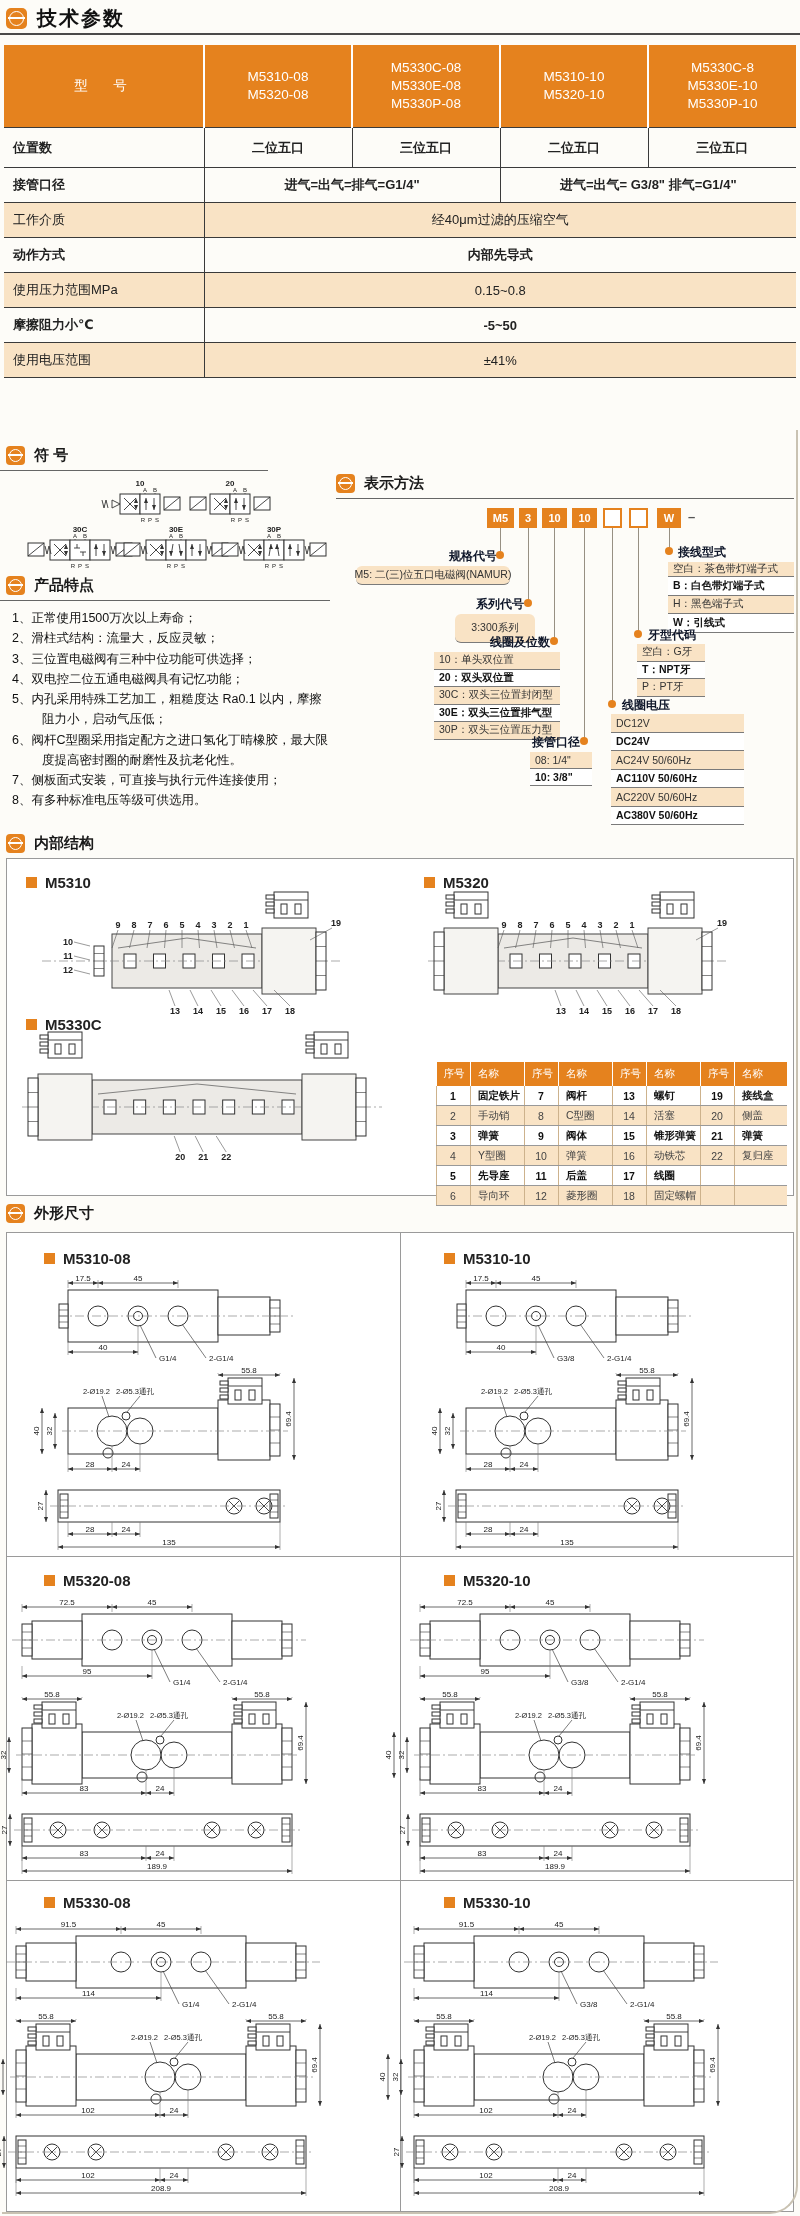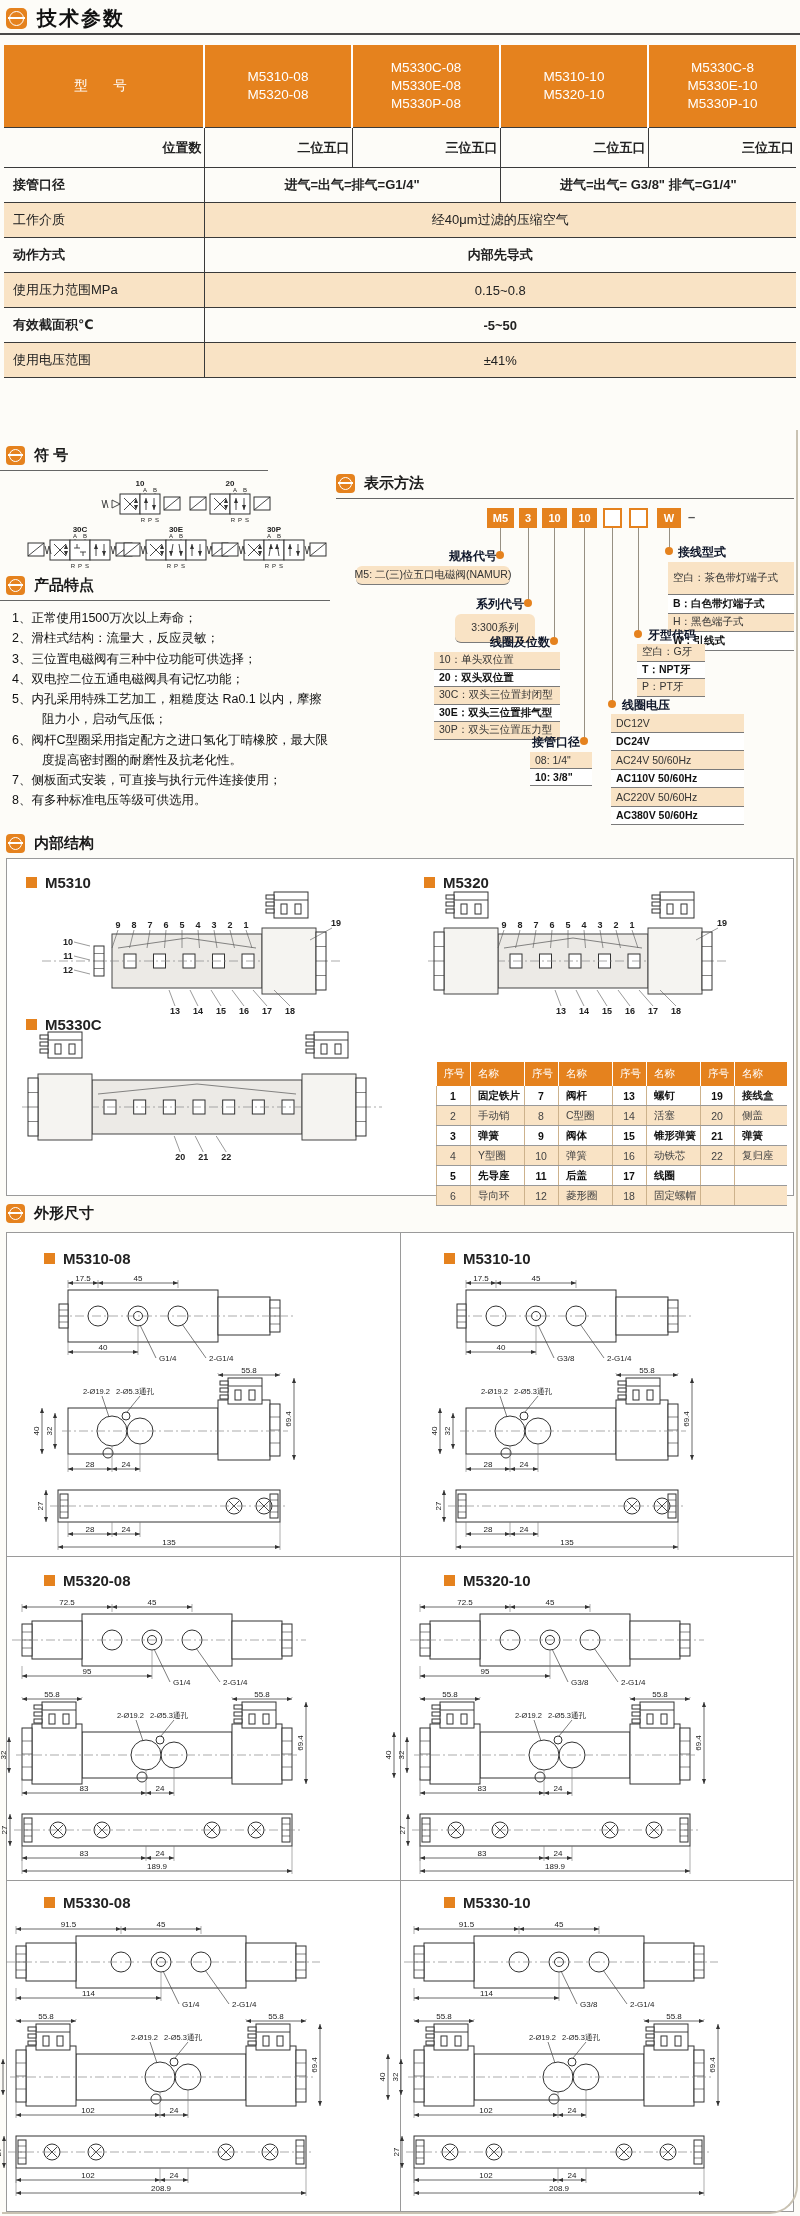--- a/index.html
+++ b/index.html
@@ -11,21 +11,21 @@
   .logo-icon::before{content:"";position:absolute;inset:3px;border:1.6px solid #fff;border-radius:50%;}
   .logo-icon::after{content:"";position:absolute;left:2px;right:2px;top:9px;height:1.6px;background:#fff;}
   .page-title{font-size:20px;font-weight:bold;color:#111;letter-spacing:2px;}
   .hdr-rule{position:absolute;left:0;top:33px;width:800px;height:2px;background:#4a4a4a;}
   
   table.spec{position:absolute;left:4px;top:45px;width:792px;border-collapse:collapse;table-layout:fixed;font-size:13px;}
   table.spec th{background:#e5821e;color:#fff;font-weight:normal;border-left:2px solid #fff;
     height:80px;font-size:13.5px;line-height:1.35;vertical-align:middle;text-align:center;}
   table.spec th:first-child{border-left:none;letter-spacing:6px;}
   table.spec td{border-bottom:1.5px solid #3a3a3a;text-align:center;vertical-align:middle;padding:2px 2px;}
-  table.spec tr.first td{border-top:1.5px solid #3a3a3a;text-align:right;}
+  table.spec tr.first td{border-top:1.5px solid #3a3a3a;}
   table.spec td.lab{text-align:left;padding-left:9px;}
   table.spec td.val{border-left:1.5px solid #3a3a3a;}
   table.spec tr.peach td{background:#f9e3c5;}
   table.spec tr.boldrow td{font-weight:bold;}
   
   .sec-head{position:absolute;display:flex;align-items:flex-end;gap:9px;font-size:15px;font-weight:bold;color:#1a1a1a;}
   .sec-icon{width:19px;height:19px;border-radius:4px;background:#e5821e;position:relative;flex:none;}
   .sec-icon::before{content:"";position:absolute;inset:3px;border:1.5px solid #fff;border-radius:50%;}
   .sec-icon::after{content:"";position:absolute;left:2px;right:2px;top:8px;height:1.5px;background:#fff;}
   .sec-rule{position:absolute;height:1px;background:#666;}
@@ -126,21 +126,21 @@
       </tr>
       <tr class="boldrow" style="height:35px">
         <td class="lab">动作方式</td>
         <td class="val" colspan="4">内部先导式</td>
       </tr>
       <tr class="peach" style="height:35px">
         <td class="lab">使用压力范围MPa</td>
         <td class="val" colspan="4">0.15~0.8</td>
       </tr>
       <tr class="boldrow" style="height:35px">
-        <td class="lab">有效截面积℃</td>
+        <td class="lab">摩擦阻力小℃</td>
         <td class="val" colspan="4">-5~50</td>
       </tr>
       <tr class="peach" style="height:35px">
         <td class="lab">使用电压范围</td>
         <td class="val" colspan="4">±41%</td>
       </tr>
     </tbody>
   </table>
 
   <div class="sec-head" style="left:6px;top:446px">
@@ -334,21 +334,21 @@
       </div>
       <div class="olabel" style="top: 734px; right: 220px;">接管口径</div>
       <div class="odot" style="left: 580px; top: 737px;"></div>
       <div class="olist" style="left: 530px; top: 752px; width: 62px;">
         <div class="oi peach" style="height: 17px;">08: 1/4"</div>
         <div class="oi b" style="height: 17px;">10: 3/8"</div>
       </div>
       <div class="olabel" style="top: 544px; left: 678px;">接线型式</div>
       <div class="odot" style="left: 665px; top: 547px;"></div>
       <div class="olist" style="left: 668px; top: 562px; width: 126px;">
-        <div class="oi peach" style="height: 33px;">空白：茶色带灯端子式</div>
+        <div class="oi peach" style="height: 15px;">空白：茶色带灯端子式</div>
         <div class="oi b" style="height: 18.5px;">B：白色带灯端子式</div>
         <div class="oi peach" style="height: 18.5px;">H：黑色端子式</div>
         <div class="oi b" style="height: 18.5px;">W：引线式</div>
       </div>
       <div class="olabel" style="top: 627px; left: 648px;">牙型代码</div>
       <div class="odot" style="left: 634px; top: 630px;"></div>
       <div class="olist" style="left: 637px; top: 644px; width: 68px;">
         <div class="oi peach" style="height: 17.5px;">空白：G牙</div>
         <div class="oi b" style="height: 17.5px;">T：NPT牙</div>
         <div class="oi peach" style="height: 17.5px;">P：PT牙</div>

